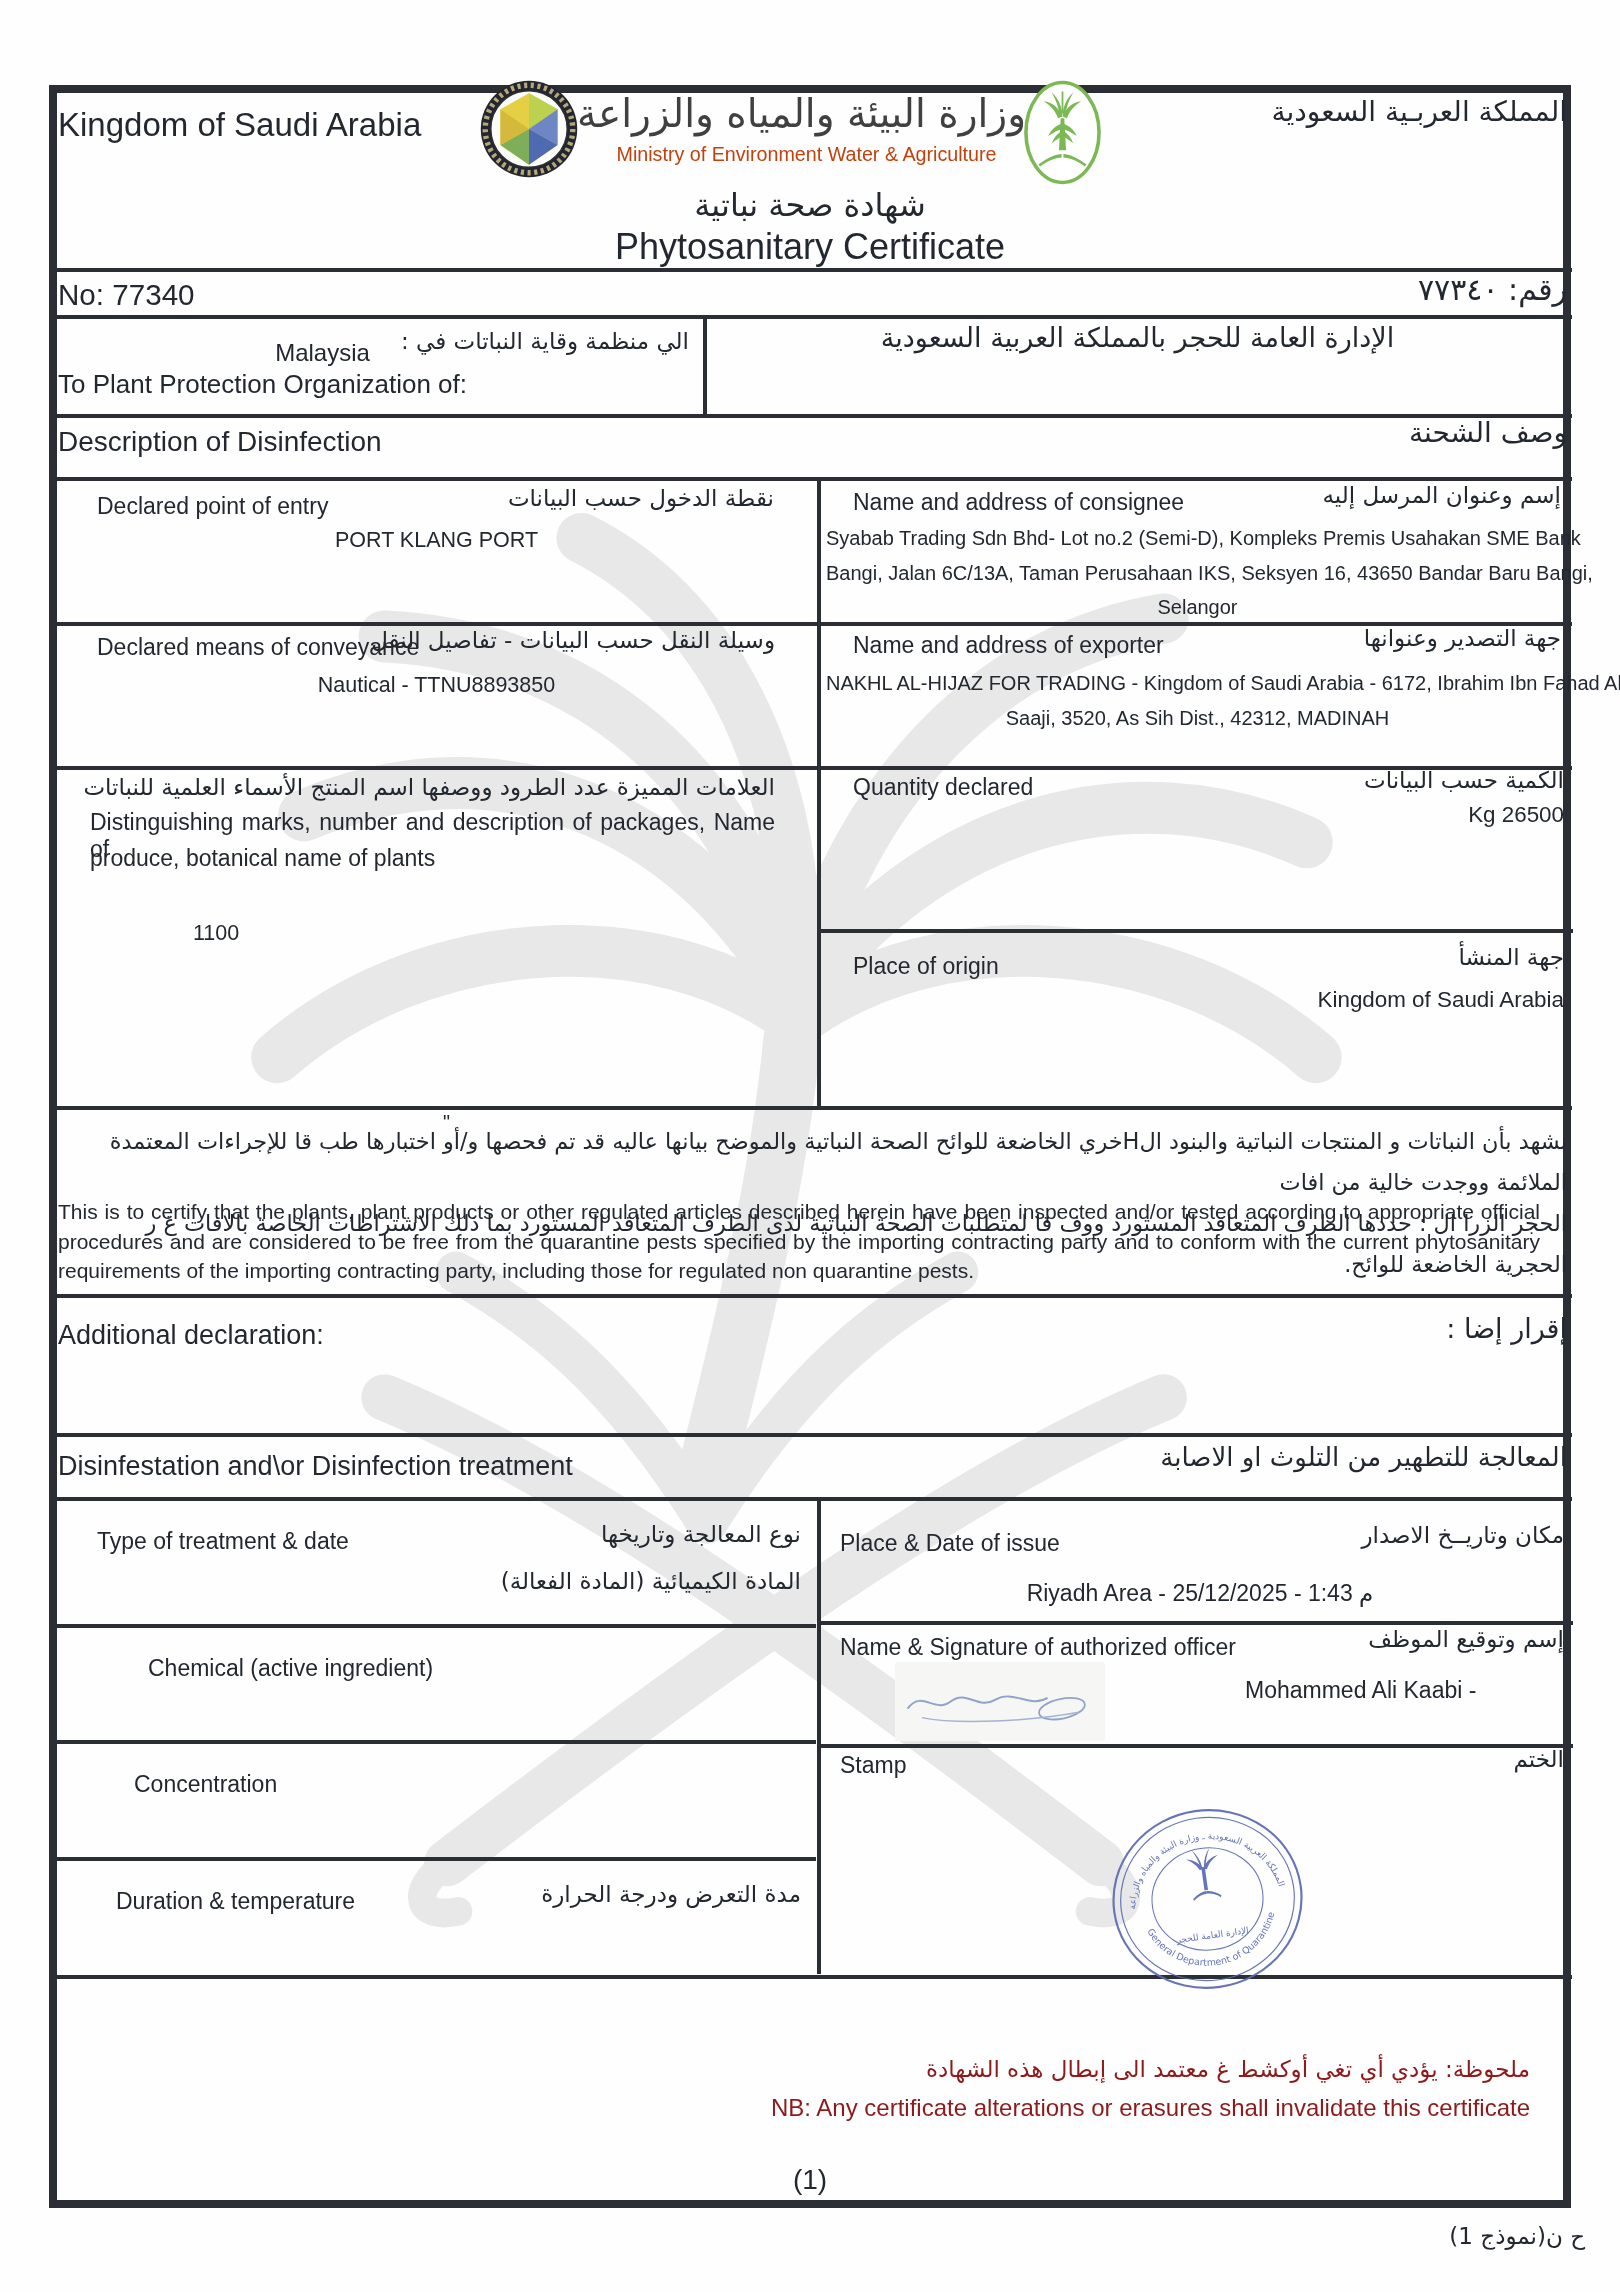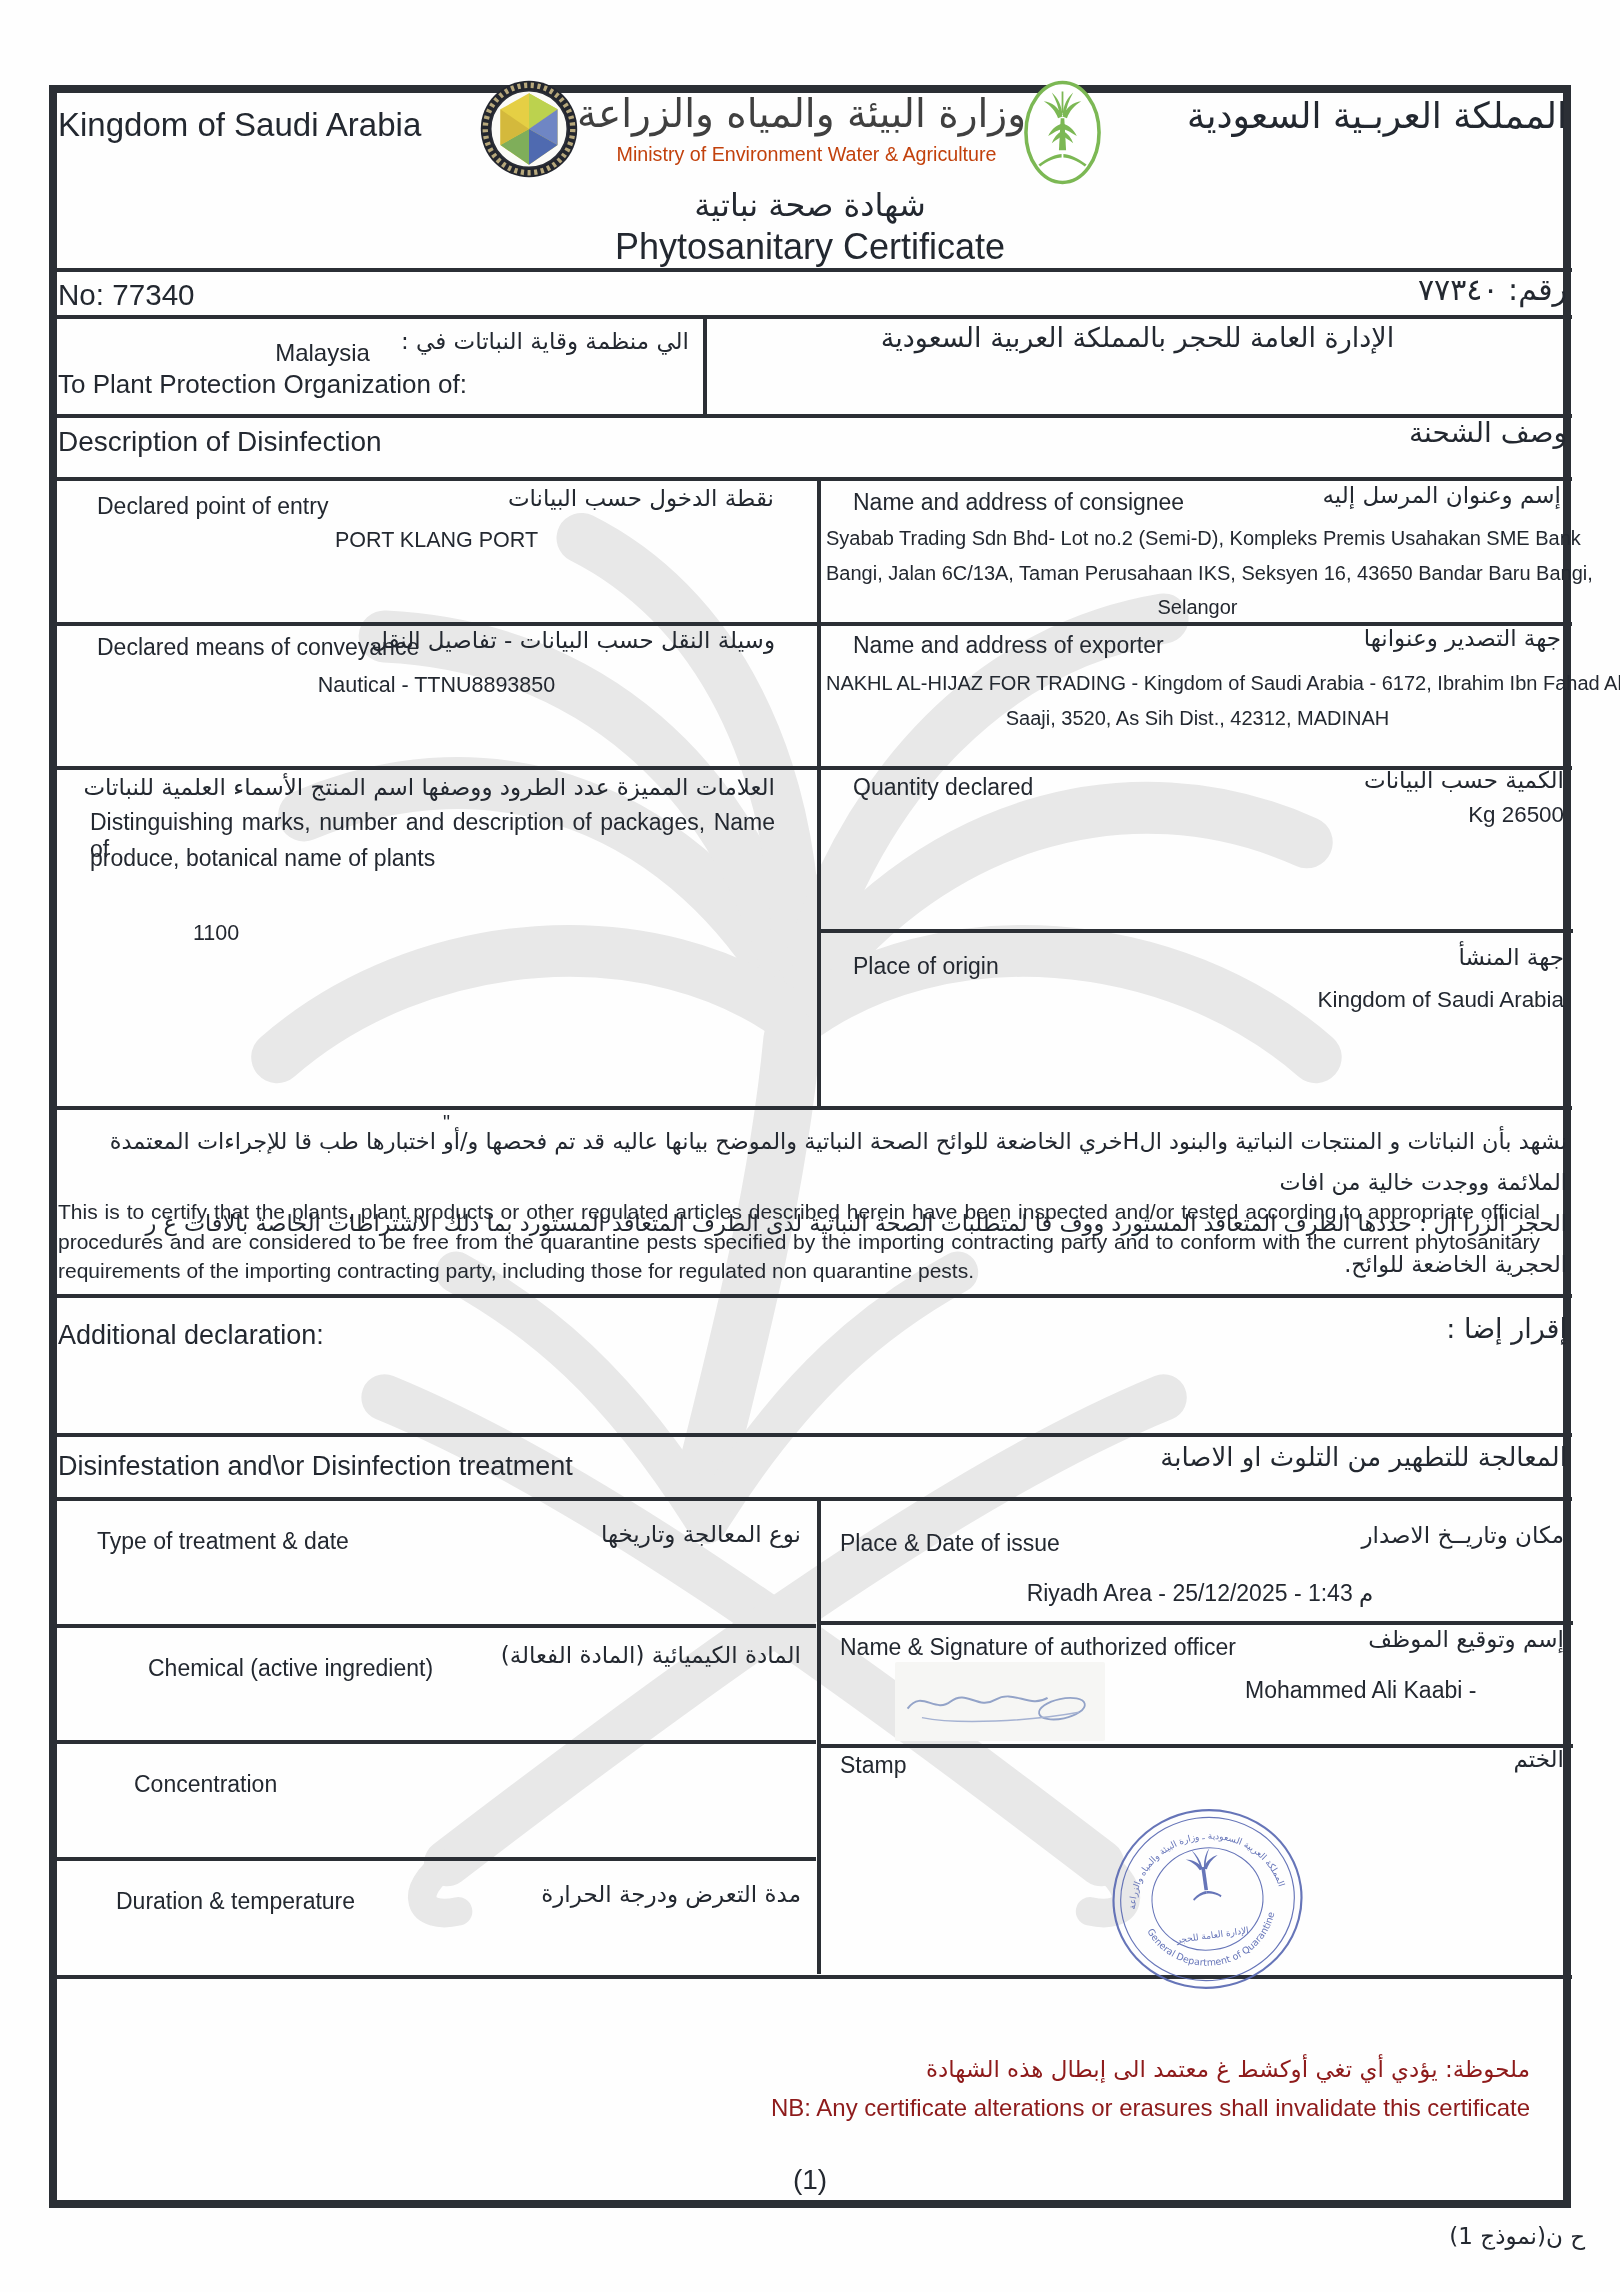--- a/index.html
+++ b/index.html
@@ -40,21 +40,21 @@
       <path d="M300,1040 C520,1130 800,1330 1100,1560" stroke-width="52"></path>
       <path d="M1170,1040 C950,1130 670,1330 370,1560" stroke-width="52"></path>
       <path d="M1100,1560 C1145,1592 1132,1624 1088,1614" stroke-width="32"></path>
       <path d="M370,1560 C325,1592 338,1624 382,1614" stroke-width="32"></path>
     </g>
   </svg>
 
   <div class="frame"></div>
 
   <div class="t" style="left:58px;top:106px;font-size:33px;">Kingdom of Saudi Arabia</div>
-  <div class="t ar" style="right:53px;top:95px;font-size:36px;">المملكة العربـية السعودية</div>
+  <div class="t ar" style="right:53px;top:95px;font-size:28px;">المملكة العربـية السعودية</div>
 
   <svg class="t" style="left:479px;top:79px;" width="100" height="100" viewBox="0 0 112 112">
     <circle cx="56" cy="56" r="54" fill="#23262e"></circle>
     <circle cx="56" cy="56" r="49" fill="none" stroke="#b7a87c" stroke-width="6" stroke-dasharray="3.5 4"></circle>
     <circle cx="56" cy="56" r="43" fill="#fbfbf7"></circle>
     <polygon points="56,16 88,34 88,74 56,96 24,74 24,34" fill="#e5cf44"></polygon>
     <polygon points="56,16 88,34 56,56" fill="#bcd24e"></polygon>
     <polygon points="88,34 88,74 56,56" fill="#6f86c4"></polygon>
     <polygon points="56,96 24,74 56,56" fill="#7fae5a"></polygon>
     <polygon points="24,74 24,34 56,56" fill="#d4b93c"></polygon>
@@ -138,21 +138,21 @@
 
   <div class="t" style="left:58px;top:1320px;font-size:27px;">Additional declaration:</div>
   <div class="t ar" style="right:53px;top:1313px;font-size:27px;">إقرار إضا  :</div>
 
   <div class="t" style="left:58px;top:1451px;font-size:27px;">Disinfestation and\or Disinfection treatment</div>
   <div class="t ar" style="right:53px;top:1442px;font-size:26px;">المعالجة للتطهير  من التلوث او الاصابة</div>
 
   <div class="t" style="left:97px;top:1528px;font-size:23px;">Type of treatment &amp; date</div>
   <div class="t ar" style="right:819px;top:1521px;font-size:23px;">نوع المعالجة وتاريخها</div>
   <div class="t" style="left:148px;top:1655px;font-size:23px;">Chemical (active ingredient)</div>
-  <div class="t ar" style="right:819px;top:1642px;font-size:23px;">المادة الكيميائية (المادة الفعالة)</div>
+  <div class="t ar" style="right:819px;top:1568px;font-size:23px;">المادة الكيميائية (المادة الفعالة)</div>
   <div class="t" style="left:134px;top:1771px;font-size:23px;">Concentration</div>
   <div class="t" style="left:116px;top:1888px;font-size:23px;">Duration &amp; temperature</div>
   <div class="t ar" style="right:819px;top:1881px;font-size:23px;">مدة التعرض ودرجة الحرارة</div>
 
   <div class="t" style="left:840px;top:1530px;font-size:23px;">Place &amp; Date of issue</div>
   <div class="t ar" style="right:56px;top:1522px;font-size:23px;">مكان وتاريــخ الاصدار</div>
   <div class="t ctr" style="left:976px;top:1580px;width:448px;font-size:23px;">Riyadh Area - 25/12/2025 - 1:43 م</div>
 
   <div class="t" style="left:840px;top:1634px;font-size:23px;">Name &amp; Signature of authorized officer</div>
   <div class="t ar" style="right:56px;top:1626px;font-size:23px;">إسم وتوقيع الموظف</div>

